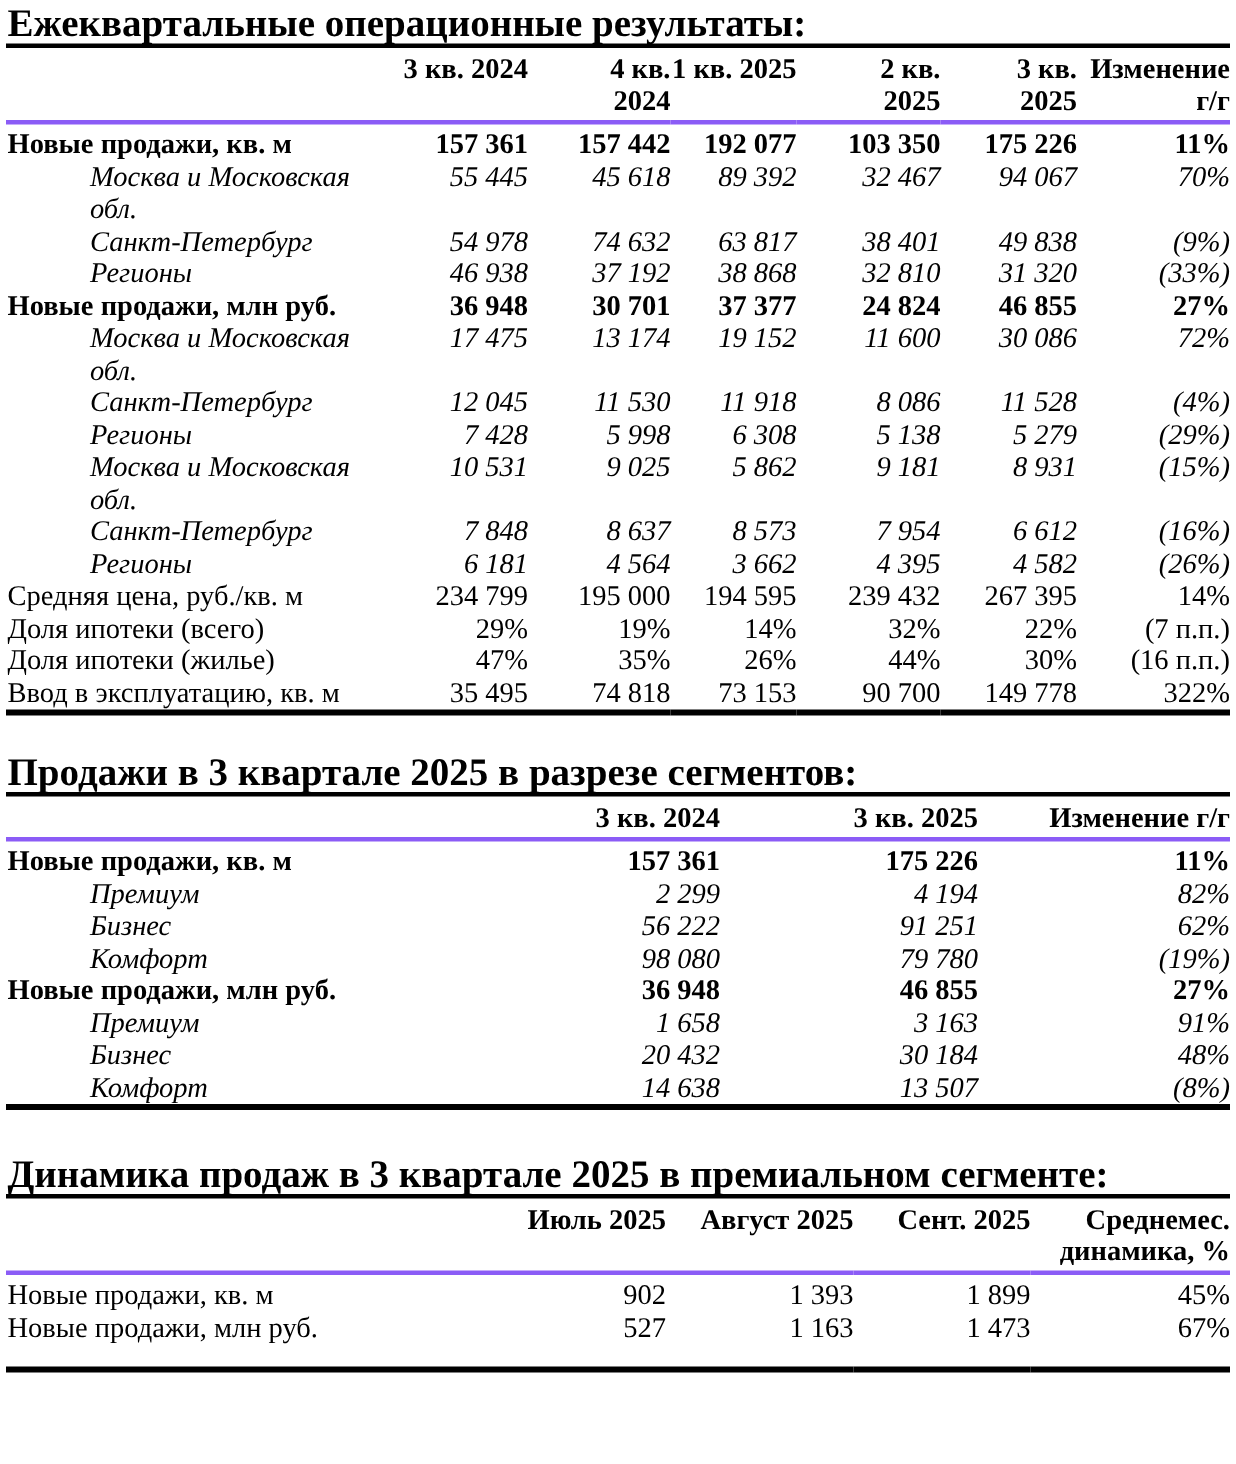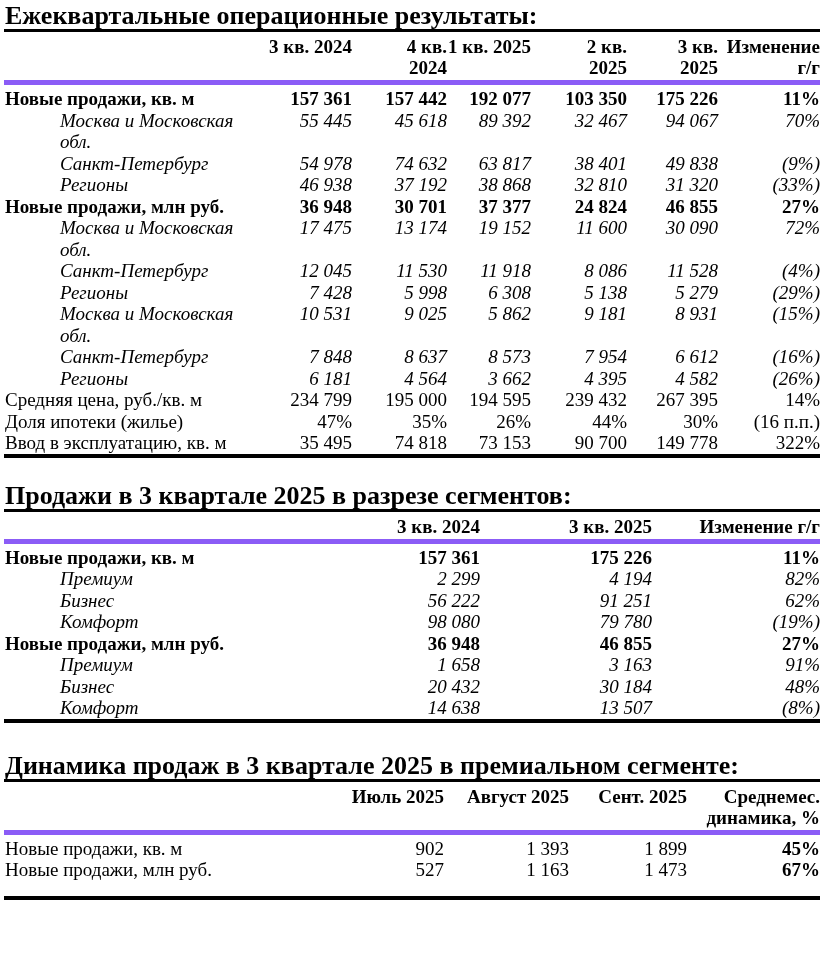--- a/index.html
+++ b/index.html
@@ -30,35 +30,35 @@
     table-layout: fixed;
     border-bottom: 4px solid #000;
   }
   th {
     font-weight: bold;
     text-align: right;
     vertical-align: top;
     white-space: pre-line;
     line-height: 21px;
     padding: 4px 0 2px 0;
-    border-bottom: 5px solid #8b5cf6;
+    border-bottom: 3px solid #8b5cf6;
   }
   th:first-child { text-align: left; }
   td {
     text-align: right;
     vertical-align: top;
     line-height: 21.5px;
     padding: 0;
   }
   td.label { text-align: left; padding-left: 1px; }
   tbody tr:first-child td { padding-top: 3px; }
   tr.bold { font-weight: bold; }
   tr.italic { font-style: italic; }
   tr.italic td.label { padding-left: 56px; }
-  td.bold-val { font-weight: bold; }
+  td.bold-val { font-weight: normal; }
   
   .t1 col.c-label { width: 260px; }
   .t1 col.c1 { width: 88px; }
   .t1 col.c2 { width: 95px; }
   .t1 col.c3 { width: 84px; }
   .t1 col.c4 { width: 96px; }
   .t1 col.c5 { width: 91px; }
   .t1 col.c6 { width: 102px; }
   .t2 col.c-label { width: 320px; }
   .t2 col.c1 { width: 156px; }
@@ -146,21 +146,21 @@
           <td>24 824</td>
           <td>46 855</td>
           <td>27%</td>
         </tr>
         <tr class="italic">
           <td class="label">Москва и Московская обл.</td>
           <td>17 475</td>
           <td>13 174</td>
           <td>19 152</td>
           <td>11 600</td>
-          <td>30 090</td>
+          <td>30 086</td>
           <td>72%</td>
         </tr>
         <tr class="italic">
           <td class="label">Санкт-Петербург</td>
           <td>12 045</td>
           <td>11 530</td>
           <td>11 918</td>
           <td>8 086</td>
           <td>11 528</td>
           <td>(4%)</td>
@@ -202,20 +202,29 @@
           <td>(26%)</td>
         </tr>
         <tr>
           <td class="label">Средняя цена, руб./кв. м</td>
           <td>234 799</td>
           <td>195 000</td>
           <td>194 595</td>
           <td>239 432</td>
           <td>267 395</td>
           <td>14%</td>
+        </tr>
+        <tr>
+          <td class="label">Доля ипотеки (всего)</td>
+          <td>29%</td>
+          <td>19%</td>
+          <td>14%</td>
+          <td>32%</td>
+          <td>22%</td>
+          <td>(7 п.п.)</td>
         </tr>
         <tr>
           <td class="label">Доля ипотеки (жилье)</td>
           <td>47%</td>
           <td>35%</td>
           <td>26%</td>
           <td>44%</td>
           <td>30%</td>
           <td>(16 п.п.)</td>
         </tr>

